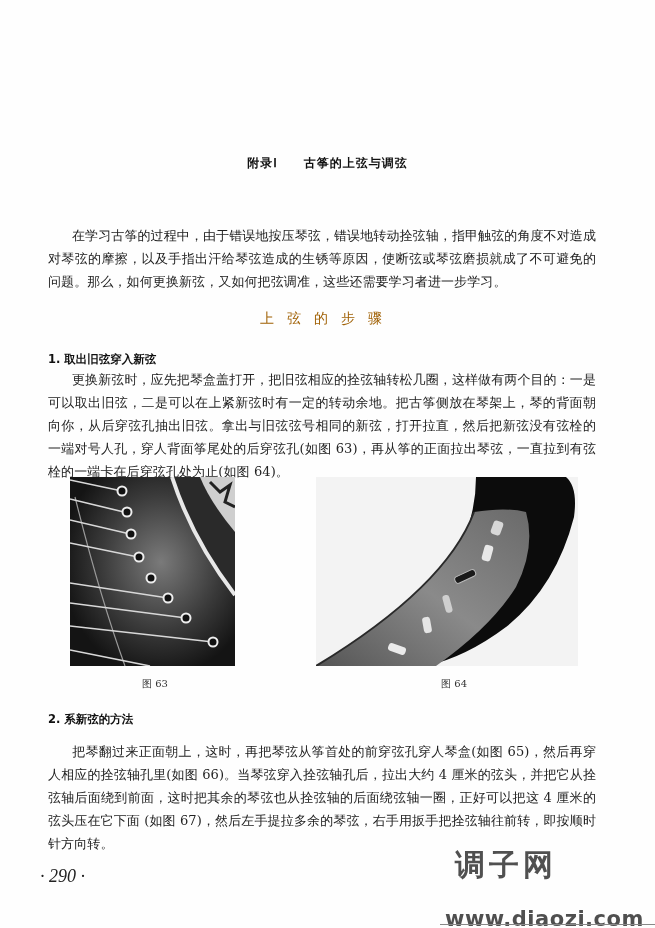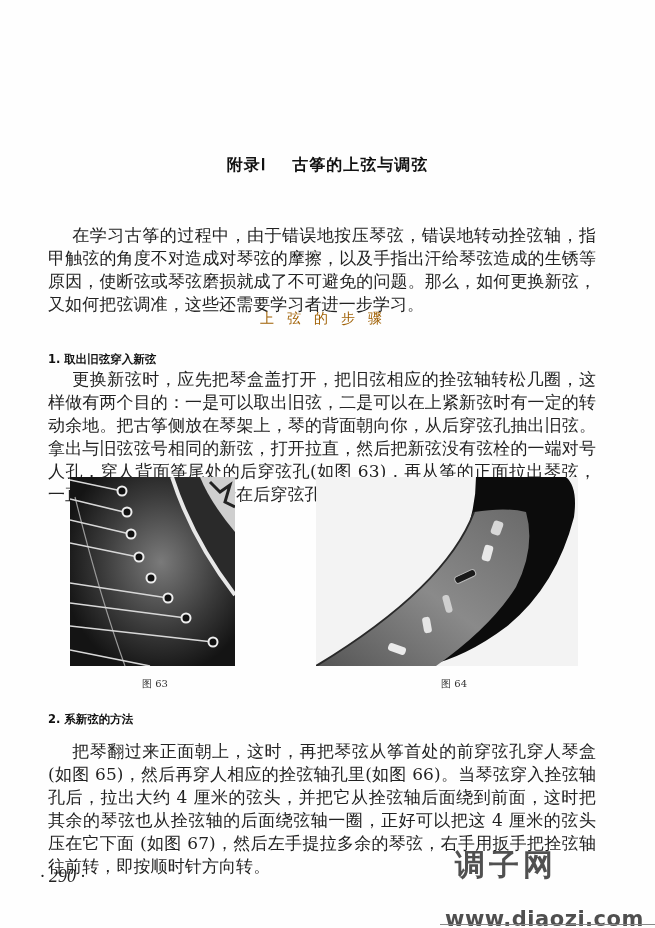--- a/index.html
+++ b/index.html
@@ -21,32 +21,32 @@
       width: 655px; height: 928px;
       background: #fefefe;
     }
     .chapter-title {
       position: absolute;
       left: 0; right: 0;
       top: 155px;
       text-align: center;
       font-family: Liberation Serif, serif;
       font-weight: bold;
-      font-size: 16px;
+      font-size: 12px;
       letter-spacing: 1px;
       color: #111;
     }
     .chapter-title .appendix {
       margin-right: 26px;
     }
     .para {
       position: absolute;
       left: 48px;
       width: 548px;
-      font-size: 17px;
+      font-size: 13px;
       line-height: 23px;
       text-align: justify;
       color: #222;
       letter-spacing: 0.1px;
     }
     .para .indent { display: inline-block; width: 24px; }
     .section-title {
       position: absolute;
       left: 0; right: 0;
       top: 310px;

